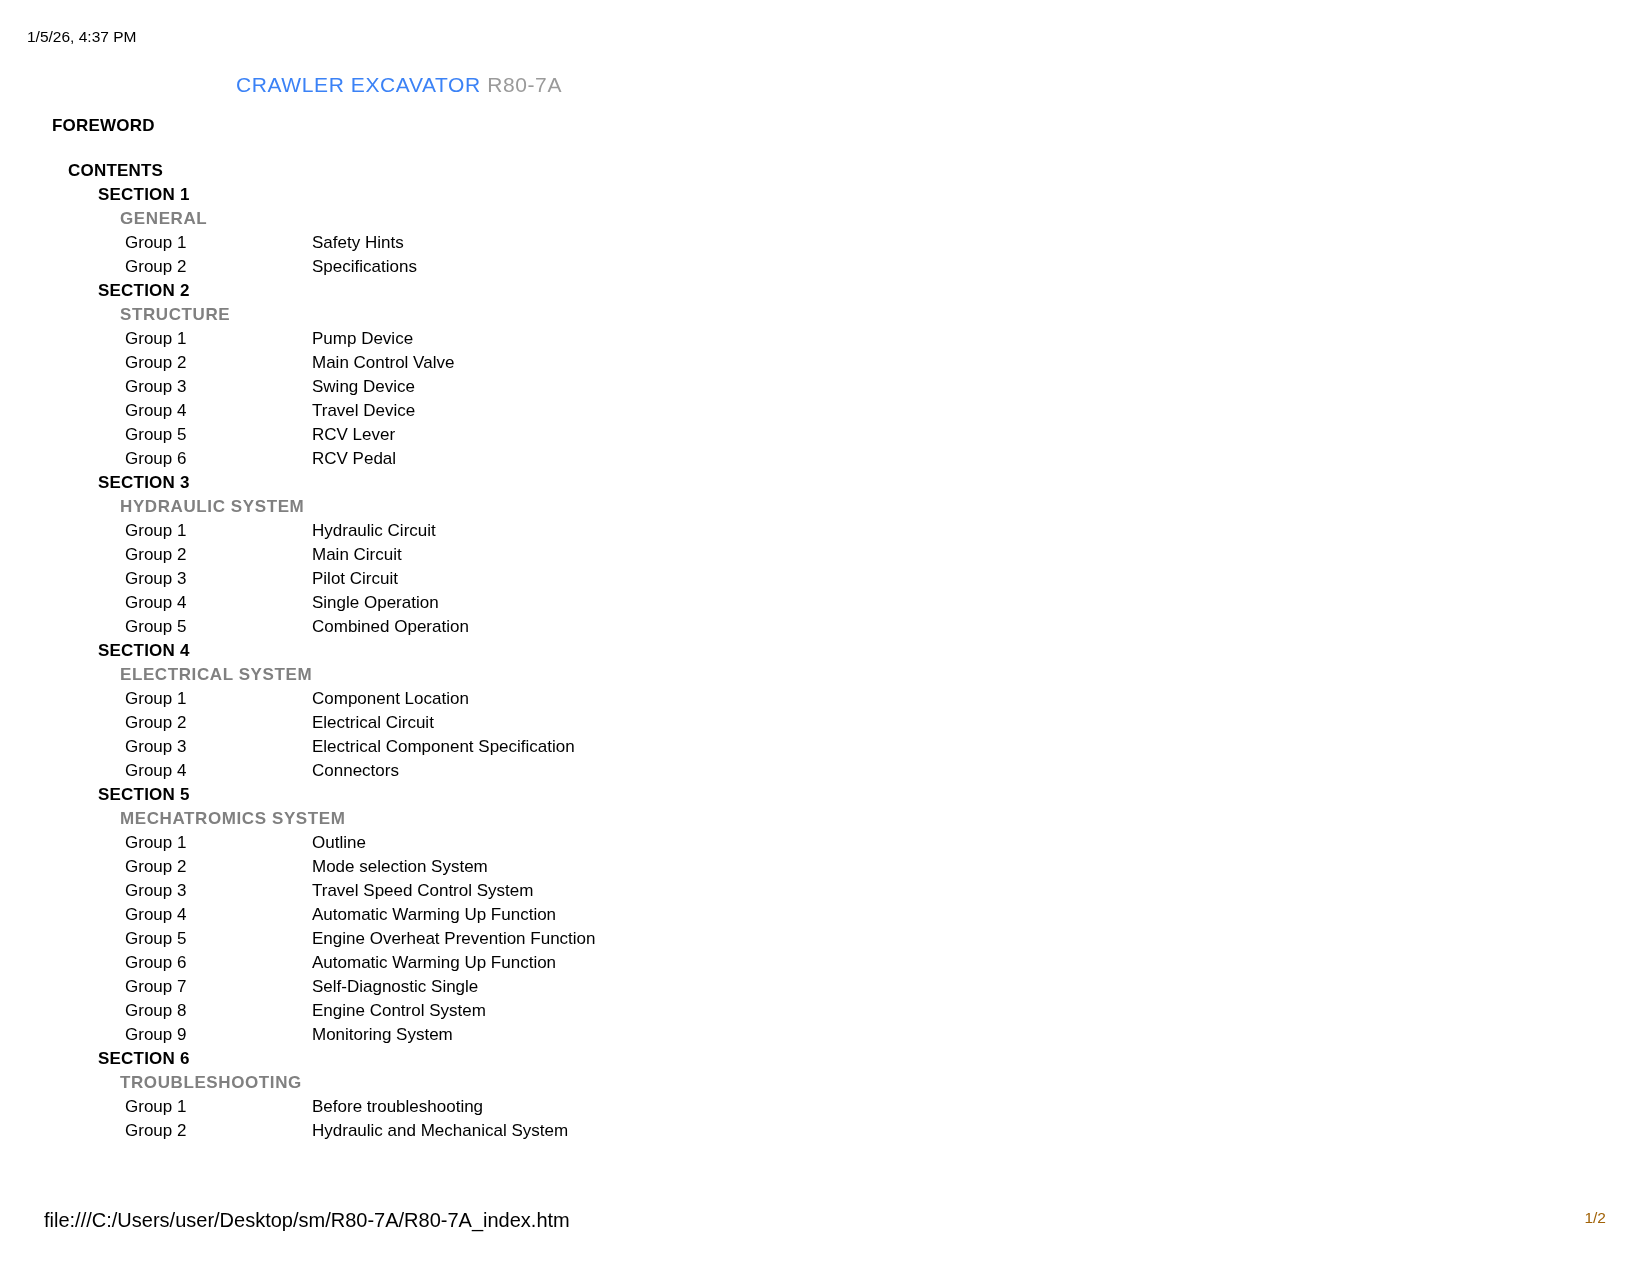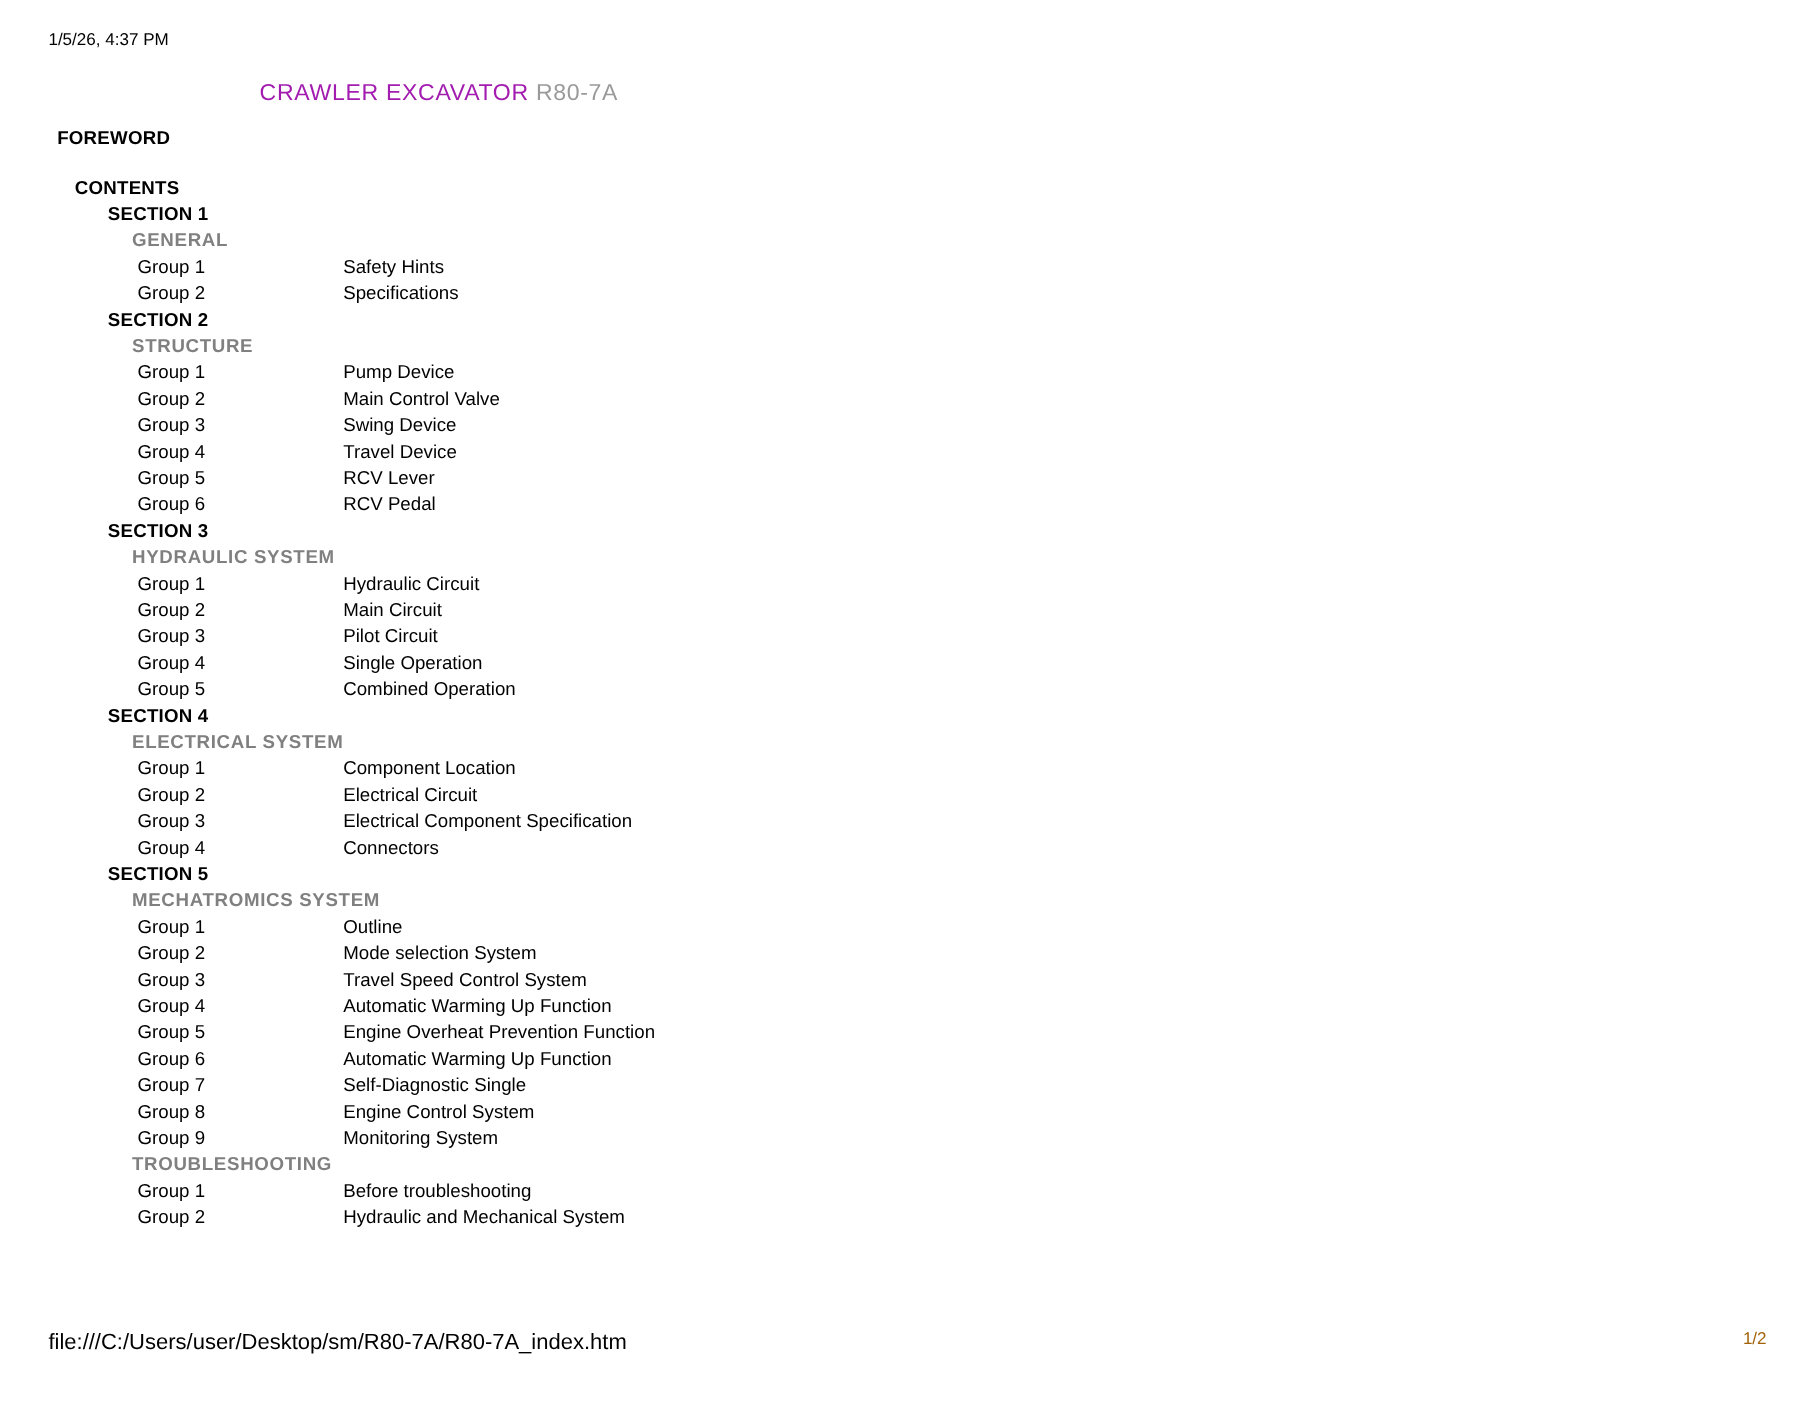--- a/index.html
+++ b/index.html
@@ -21,21 +21,21 @@
   
   .print-header {
     position: absolute;
     top: 28px;
     left: 0;
     width: 1650px;
     height: 22px;
   }
   .print-header .hdr-left {
     position: absolute;
-    left: 44px;
+    left: 27px;
     top: 0;
     font-size: 15.5px;
     color: #000;
     white-space: nowrap;
     text-align: right;
   }
   .print-header .hdr-center {
     position: absolute;
     left: 0;
     top: 0;
@@ -81,21 +81,21 @@
 
   .doc-title {
     margin: 0 0 0 236px;
     padding: 0;
     font-size: 21px;
     font-weight: 400;
     letter-spacing: 0.6px;
     line-height: 30px;
     white-space: nowrap;
   }
-  .doc-title .model-name { color: #a21caf; }
+  .doc-title .model-name { color: #3b82f6; }
   .doc-title .model-code { color: #9a9a9a; }
 
   .foreword {
     margin: 14px 0 0 52px;
     font-size: 17px;
     font-weight: bold;
     color: #000;
     line-height: 24px;
     letter-spacing: 0.2px;
   }
@@ -286,20 +286,21 @@
         <div class="group-row">
           <span class="group-label">Group 8</span>
           <span class="group-desc">Engine Control System</span>
         </div>
         <div class="group-row">
           <span class="group-label">Group 9</span>
           <span class="group-desc">Monitoring System</span>
         </div>
       </div>
       <div class="section-block">
+        <div class="section-label">SECTION 6</div>
         <div class="section-name">TROUBLESHOOTING</div>
         <div class="group-row">
           <span class="group-label">Group 1</span>
           <span class="group-desc">Before troubleshooting</span>
         </div>
         <div class="group-row">
           <span class="group-label">Group 2</span>
           <span class="group-desc">Hydraulic and Mechanical System</span>
         </div>
       </div>

